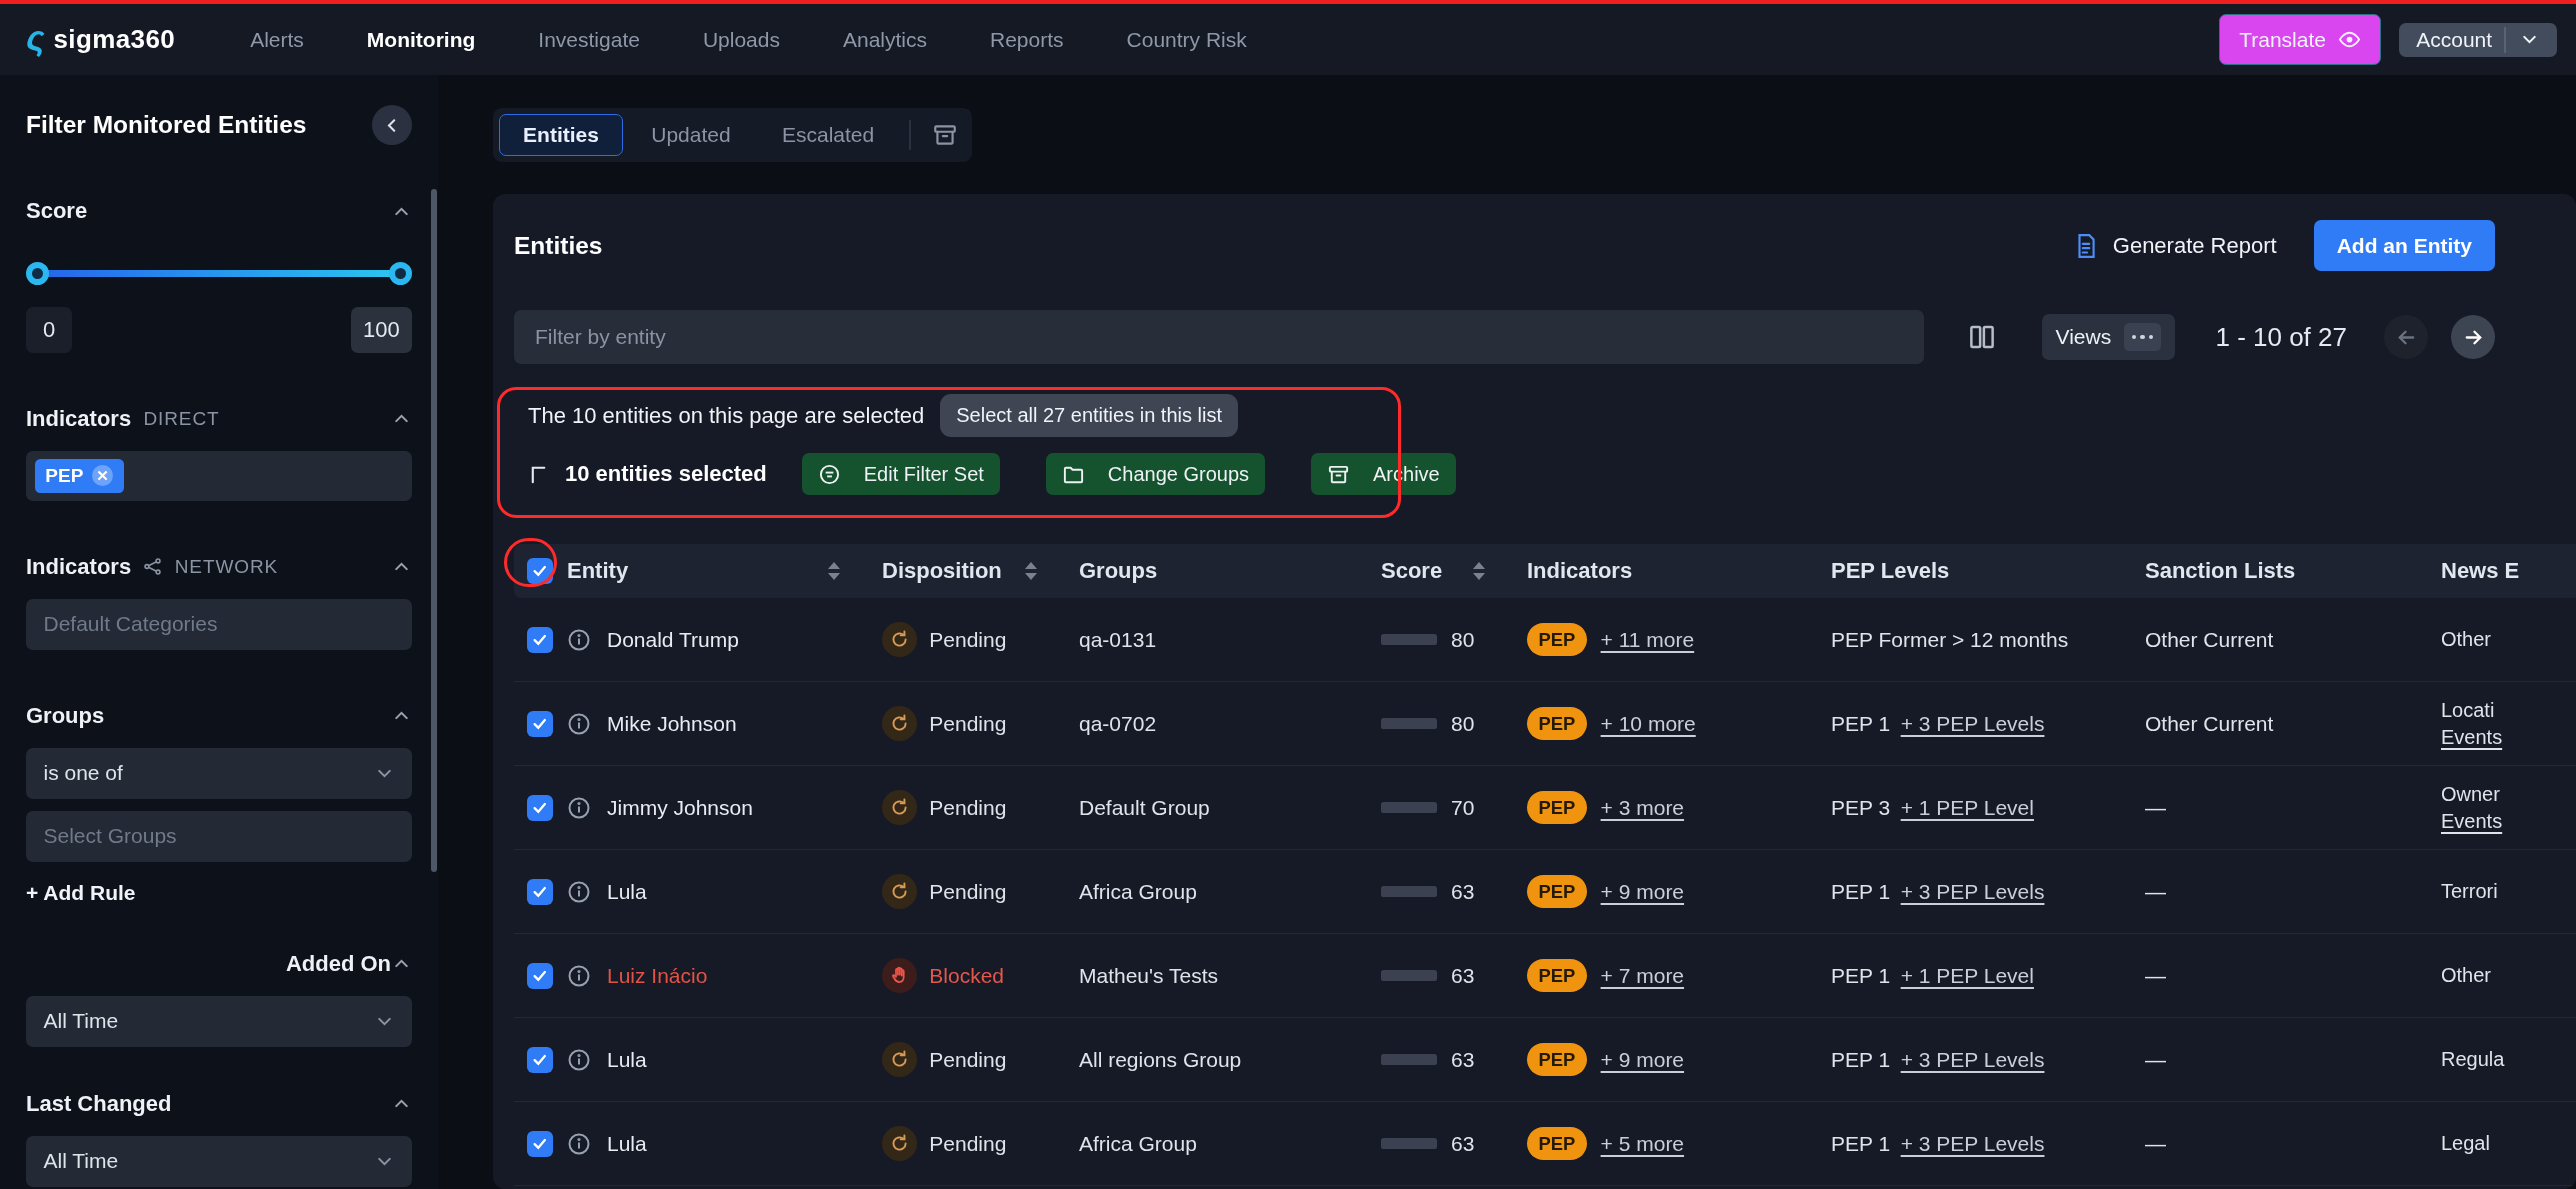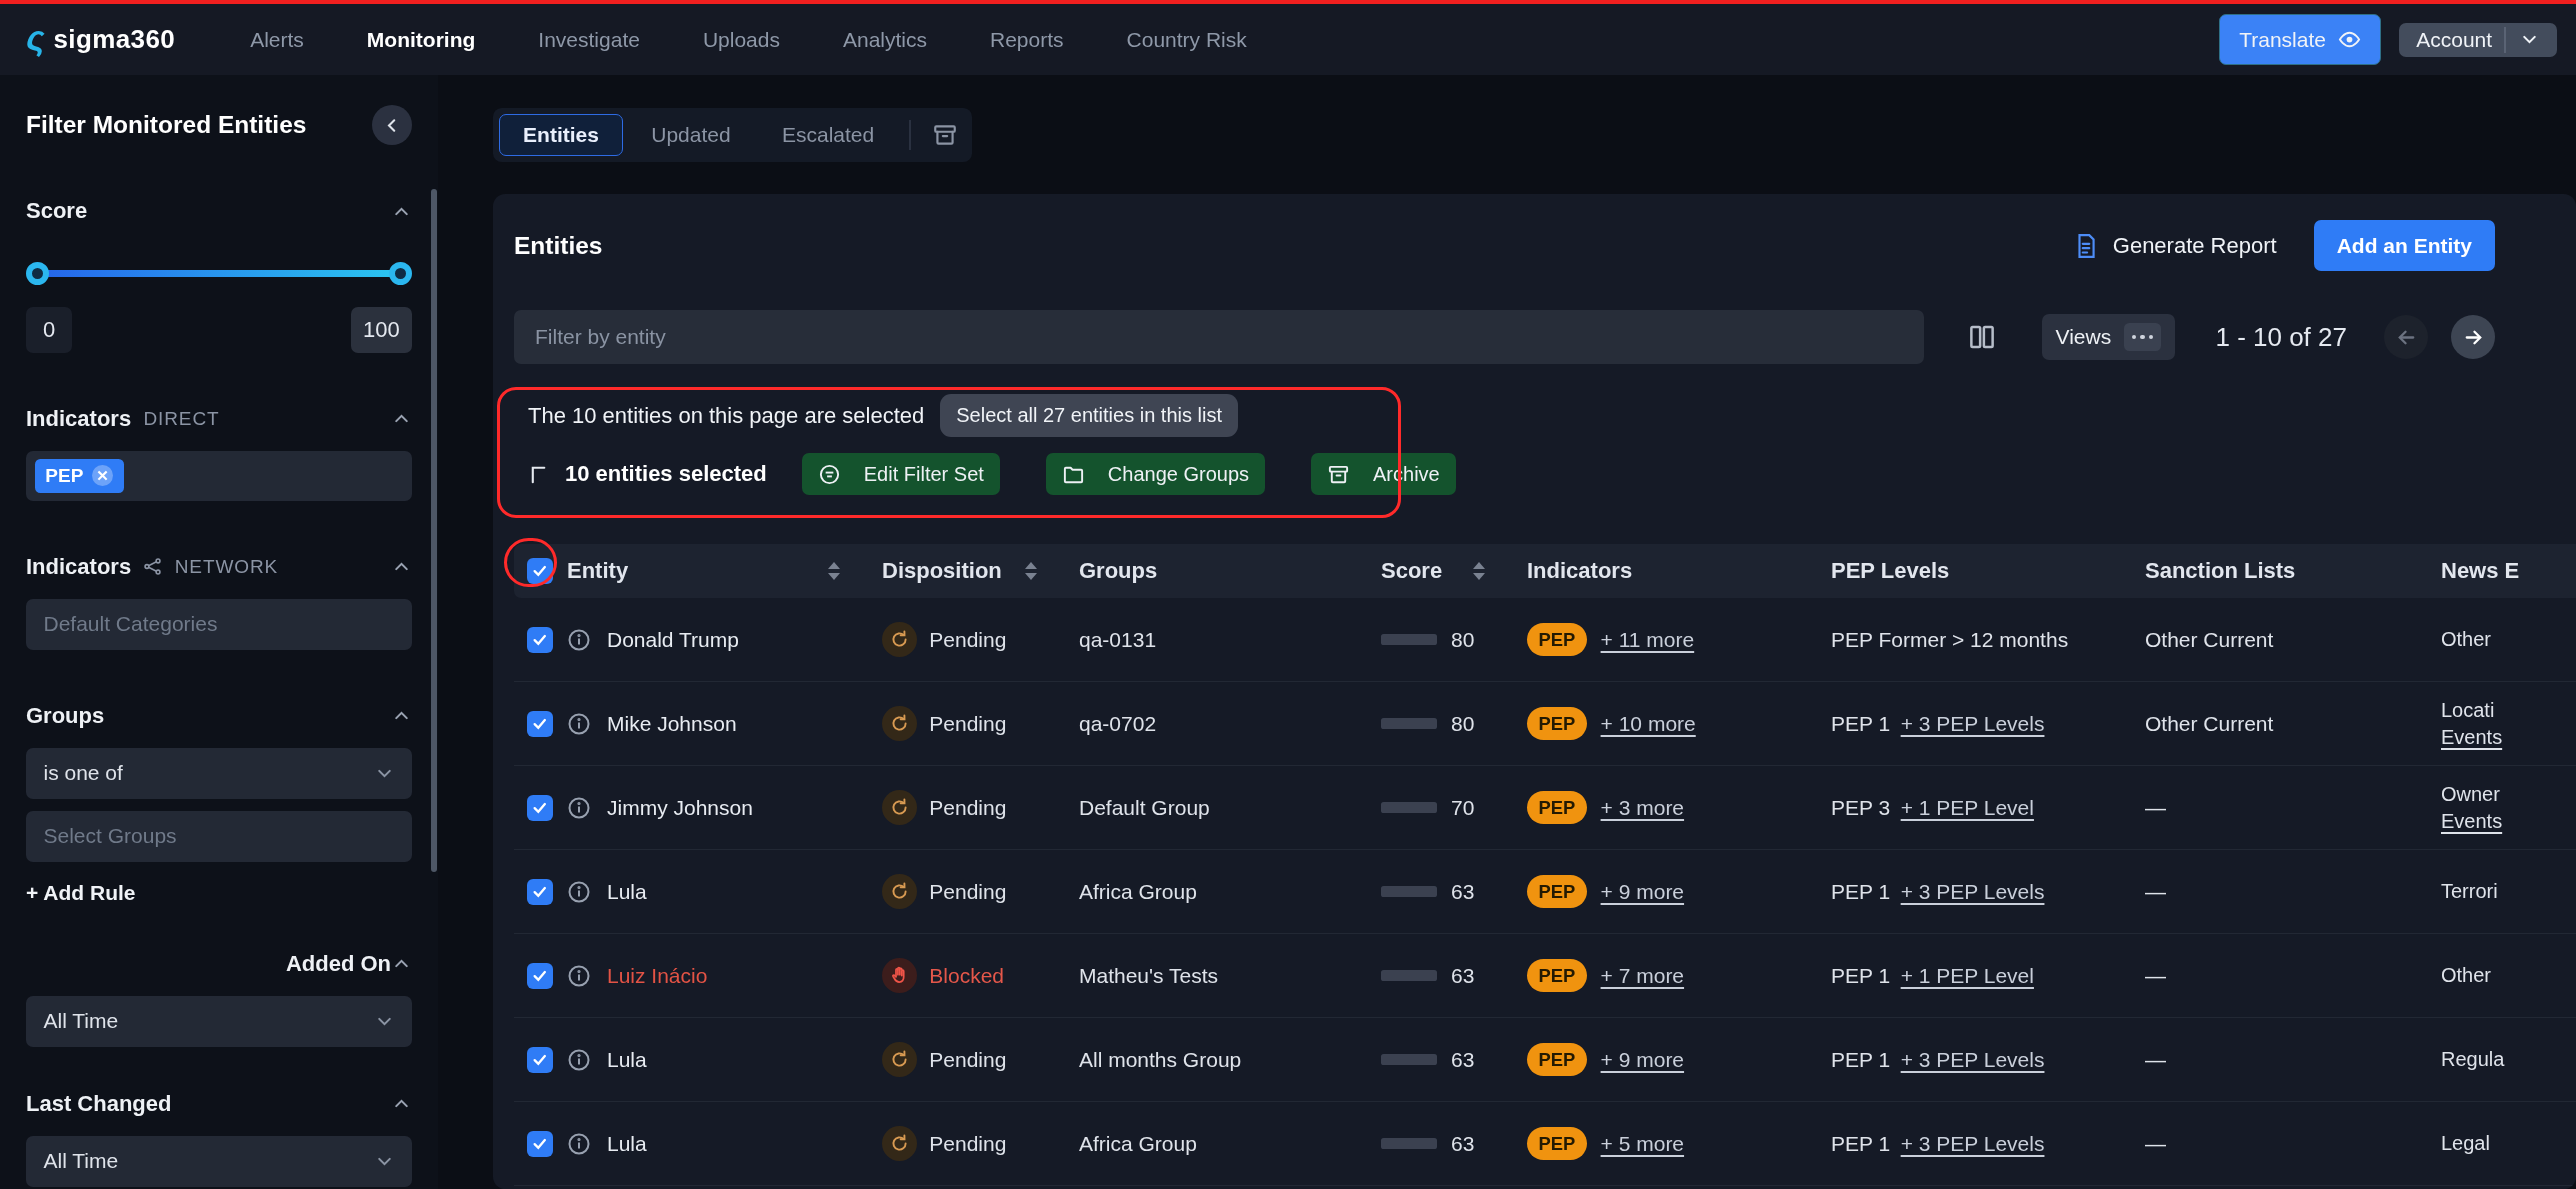--- a/index.html
+++ b/index.html
@@ -12,21 +12,21 @@
 
   
   .topbar { position:absolute; top:4.4px; left:0; right:0; height:71px; background:#151924; display:flex; align-items:center; padding:0 19px 0 26px; }
   .logo { display:flex; align-items:center; gap:8.8px; }
   .logo-mark { color:#27b4e8; font-size:35px; font-weight:bold; font-style:italic; line-height:1; transform:translateY(-1.8px); }
   .logo-text { font-size:26px; font-weight:bold; color:#ffffff; letter-spacing:0.4px; }
   .nav { display:flex; gap:63px; margin-left:75px; }
   .nav span { font-size:21px; color:#8e98a8; cursor:pointer; }
   .nav span.active { color:#ffffff; font-weight:bold; }
   .topbar-right { margin-left:auto; display:flex; gap:17.5px; align-items:center; }
-  .btn-translate { display:flex; align-items:center; gap:12.3px; height:51px; padding:0 19px; border:1.8px solid #2e6f86; border-radius:7px; background:#3b82f6; color:#f0f3f7; font-size:21px; cursor:pointer; }
+  .btn-translate { display:flex; align-items:center; gap:12.3px; height:51px; padding:0 19px; border:1.8px solid #2e6f86; border-radius:7px; background:#d946ef; color:#f0f3f7; font-size:21px; cursor:pointer; }
   .btn-account { display:flex; align-items:center; gap:12.3px; height:34px; padding:0 17.5px; border-radius:7px; background:#434c5c; color:#f0f3f7; font-size:21px; cursor:pointer; }
   .btn-account .divider { width:1.8px; height:26px; background:#5a6374; }
 
   
   .sidebar { position:absolute; left:0; top:75px; bottom:0; width:438px; background:#0d1119; padding:30px 26px 0 26px; }
   .fs-head { display:flex; justify-content:space-between; align-items:center; }
   .fs-title { font-size:24.5px; font-weight:bold; color:#ffffff; }
   .collapse-btn { width:40px; height:40px; border-radius:50%; background:#2b3140; display:flex; align-items:center; justify-content:center; color:#dfe3ea; cursor:pointer; }
   .sec-head { display:flex; align-items:center; justify-content:space-between; margin-top:53px; }
   .sec-label { font-size:22px; font-weight:bold; color:#eef1f5; display:flex; align-items:center; gap:12.3px; }
@@ -708,21 +708,21 @@
         </div>
       <div class="cell-disp">
           <span class="disp-icon">
             <svg width="21" height="21" viewBox="0 0 24 24" fill="none" stroke="currentColor" stroke-width="2.2" stroke-linecap="round">
               <path d="M19 12a7 7 0 1 1-2.2-5.1"></path>
               <polyline points="17.6,2.8 17.7,7.2 13.3,7.1"></polyline>
             </svg>
           </span>
           <span class="disp-text">Pending</span>
         </div>
-      <div>All months Group</div>
+      <div>All regions Group</div>
       <div class="cell-score">
           <span class="bar-track"><span class="bar-fill" style="width: 63%; background: rgb(199, 126, 56);"></span></span>
           <span>63</span>
         </div>
       <div class="cell-ind">
           <span class="pep-badge">PEP</span>
           <span class="link">+ 9 more</span>
         </div>
       <div class="cell-pep">
           <span>PEP 1</span>

